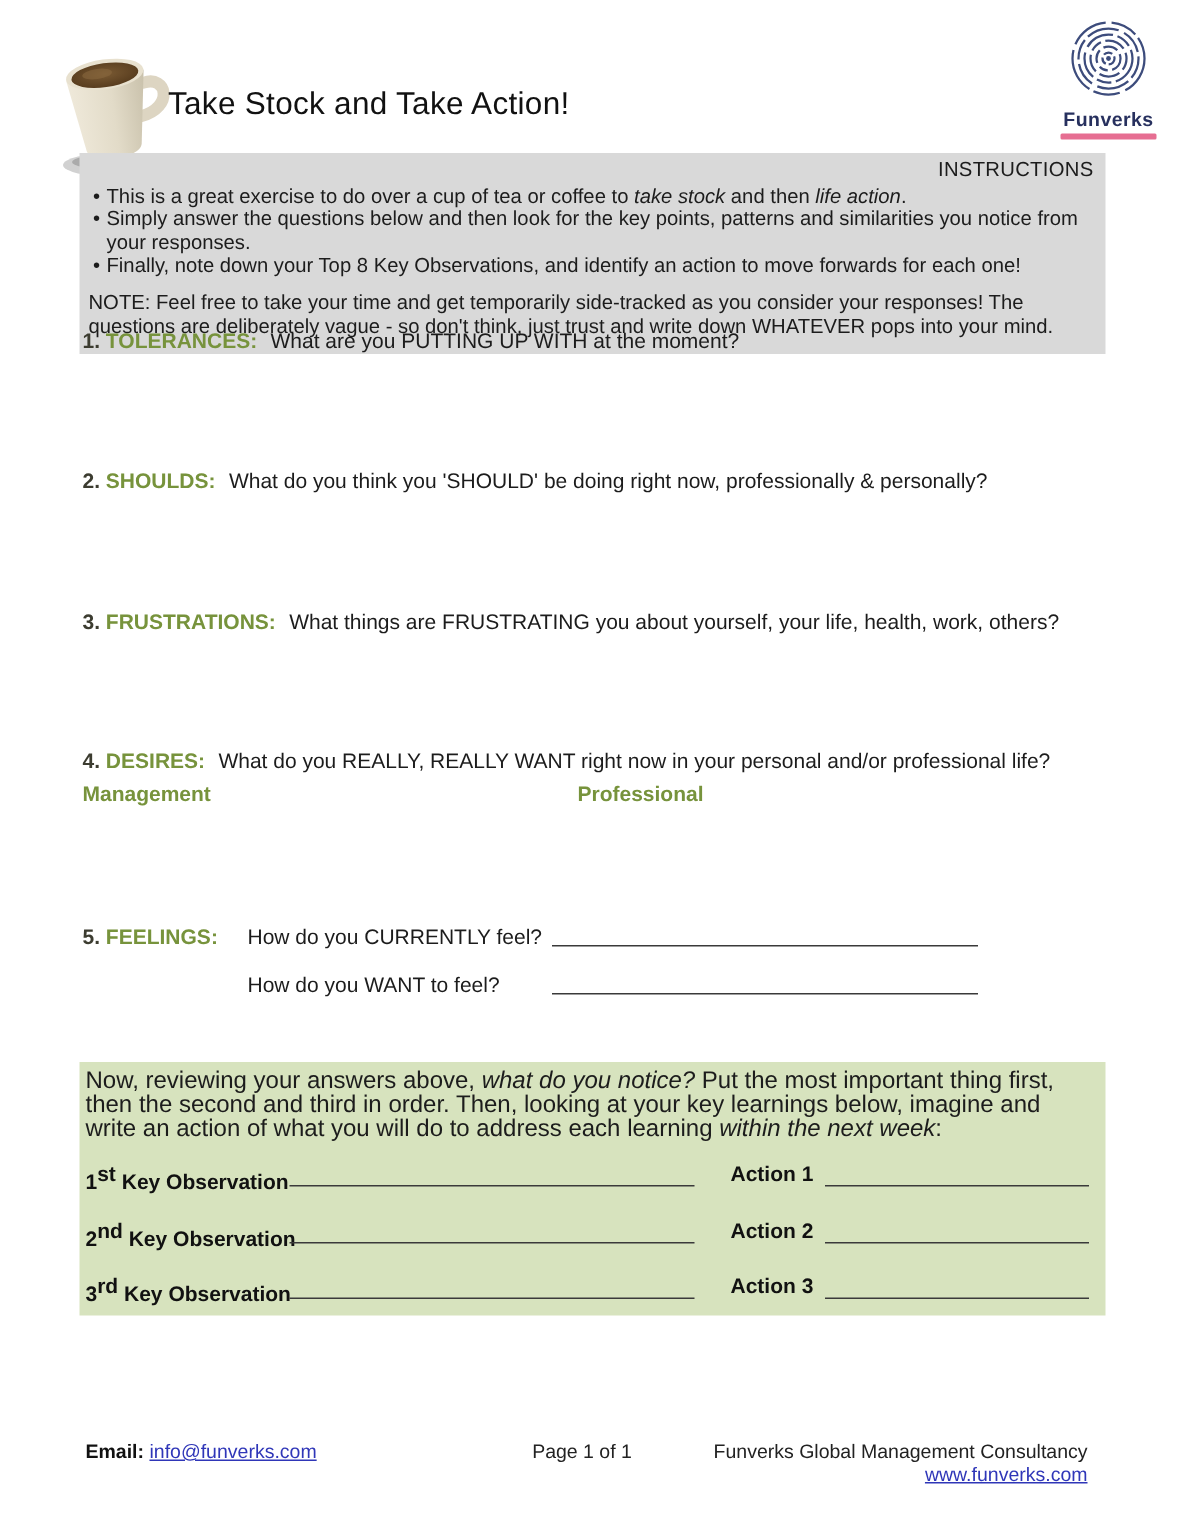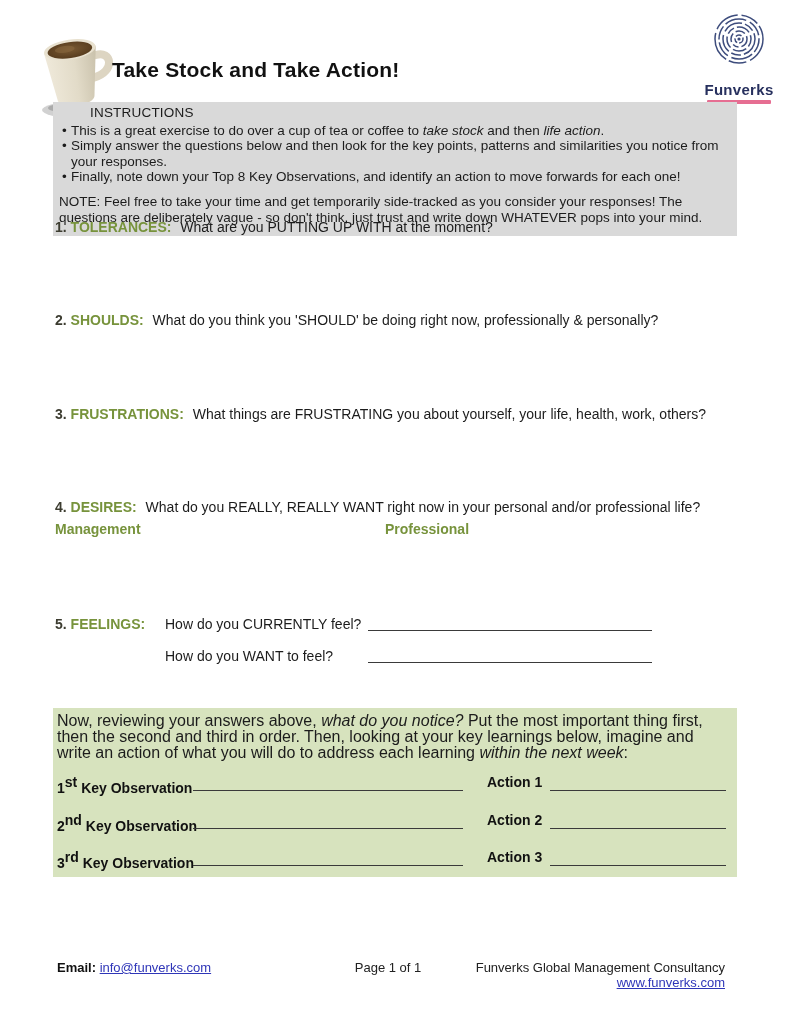--- a/index.html
+++ b/index.html
@@ -5,31 +5,31 @@
   * { margin:0; padding:0; box-sizing:border-box; }
   html,body { background:#ffffff; }
   body { font-family:"Liberation Sans", sans-serif; color:#222; }
   .page {
     position:relative; width:791px; height:1024px; background:#ffffff;
     overflow:hidden; margin:0 auto;
   }
 
   
   .cup { position:absolute; left:26px; top:22px; width:104px; height:100px; }
-  .page-title { position:absolute; left:112px; top:58px; font-size:21px; font-weight:700; color:#111; letter-spacing:0.2px; }
+  .page-title { position:absolute; left:112px; top:58px; font-size:21px; font-weight:400; color:#111; letter-spacing:0.2px; }
   .logo { position:absolute; left:699px; top:12px; width:80px; text-align:center; }
-  .logo-name { font-size:15px; font-weight:700; color:#27305E; margin-top:11px; letter-spacing:0.3px; }
+  .logo-name { font-size:13px; font-weight:700; color:#27305E; margin-top:1px; letter-spacing:0.3px; }
   .logo-tagline { width:64px; height:4px; background:#E2557F; margin:2px auto 0; border-radius:1px; opacity:0.85; }
 
   
   .instructions {
     position:absolute; left:53px; top:102px; width:684px; background:#D9D9D9;
     padding:3px 8px 10px 4px; font-size:13.5px; line-height:15.6px; color:#1c1c1c;
   }
-  .instructions-heading { margin-left:33px; margin-bottom:2px; letter-spacing:0.2px; }
+  .instructions-heading { margin-left:33px; margin-bottom:2px; letter-spacing:0.2px;text-align:right; }
   .bullet-row { display:flex; }
   .bullet-char { width:14px; padding-left:5px; flex:0 0 auto; }
   .bullet-text { flex:1 1 auto; padding-right:2px; }
   .note-para { margin-top:9px; padding-left:2px; padding-right:6px; line-height:16px; }
 
   
   .question { position:absolute; left:55px; width:682px; font-size:14px; color:#1c1c1c; }
   .q-num { font-weight:700; color:#3c3c30; }
   .q-label { font-weight:700; color:#77933C; }
   .q-text { margin-left:5px; }

